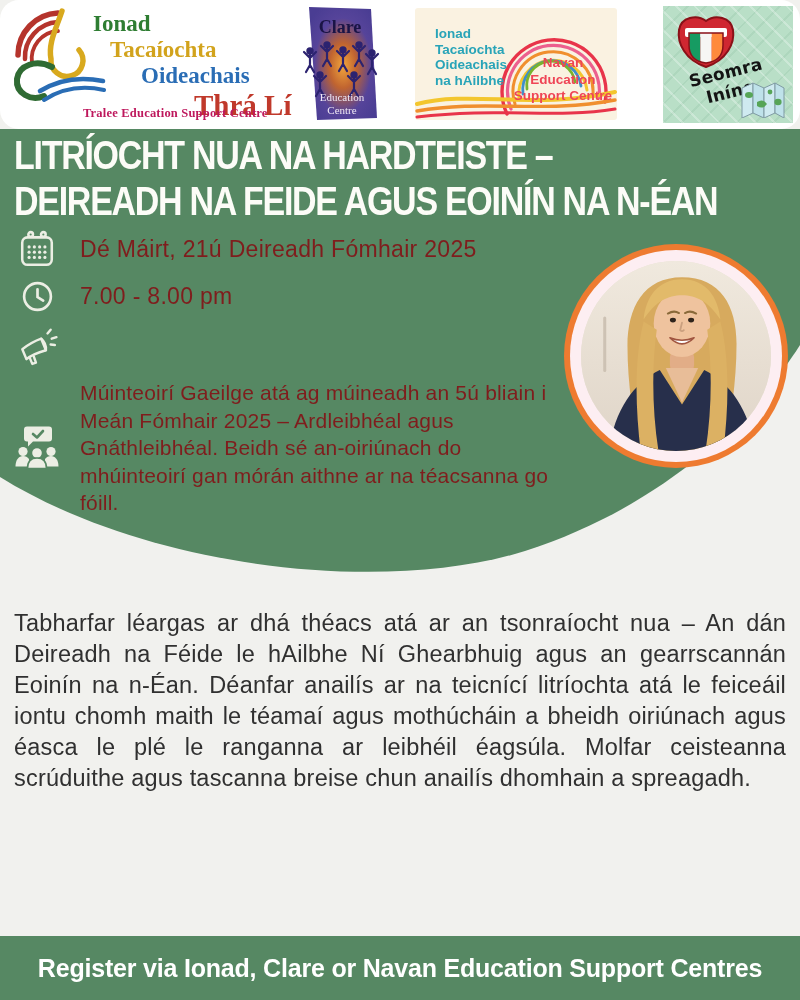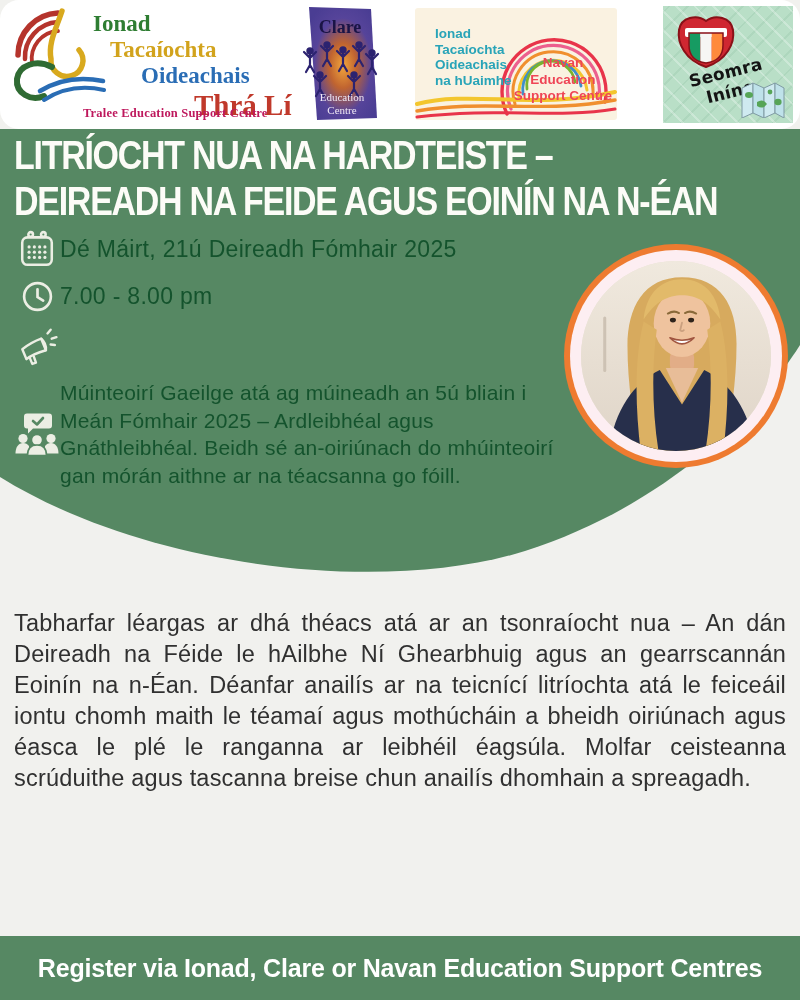--- a/index.html
+++ b/index.html
@@ -40,21 +40,21 @@
   .seomra-mouth { position:absolute; left:12px; top:7px; }
   .seomra-map { position:absolute; right:7px; bottom:5px; }
 
   
   .hero { position:absolute; top:129px; left:0; width:800px; height:456px; }
   .hero-bg { position:absolute; inset:0; }
   .hero-title { position:absolute; left:14px; top:3px; color:#fcfcf7; font-weight:700; }
   .hero-title .t-line { display:block; font-size:40px; line-height:46px; letter-spacing:-1.5px;
     transform:scaleX(0.85); transform-origin:left center; white-space:nowrap; }
 
-  .detail-row { position:absolute; left:14px; display:flex; align-items:center; color:#14532d; }
+  .detail-row { position:absolute; left:14px; display:flex; align-items:center; gap:20px; color:#7f1d1d; }
   .detail-icon { width:46px; display:flex; justify-content:center; flex:0 0 46px; }
   .row-date      { top:101px; }
   .row-time      { top:150px; }
   .row-presenter { top:195px; }
   .row-audience  { top:250px; width:556px; }
   .detail-text { font-size:23px; letter-spacing:0.3px; }
   .audience-text { font-size:21px; line-height:27.5px; letter-spacing:0.2px; flex:1; }
 
   .photo { position:absolute; left:564px; top:115px; width:224px; height:224px; border-radius:50%; background:#ee7b30; }
   .photo-ring { position:absolute; inset:6px; border-radius:50%; background:#fdeef2; }
@@ -154,21 +154,21 @@
           <path d="M2 96 C56 82 120 102 200 84" stroke="#f3c62e" stroke-width="4"></path>
           <path d="M2 103 C70 91 128 106 200 92" stroke="#f08f2e" stroke-width="3.4"></path>
           <path d="M2 109 C84 99 140 111 200 101" stroke="#e8344a" stroke-width="3"></path>
         </g>
       </svg>
       <div class="navan-text-layer">
         <div class="navan-irish">
           <div>Ionad</div>
           <div>Tacaíochta</div>
           <div>Oideachais</div>
-          <div>na hUaimhe</div>
+          <div>na hAilbhe</div>
         </div>
         <div class="navan-english">
           <div>Navan</div>
           <div>Education</div>
           <div>Support Centre</div>
         </div>
       </div>
     </div>
 
     <div class="logo-seomra">

